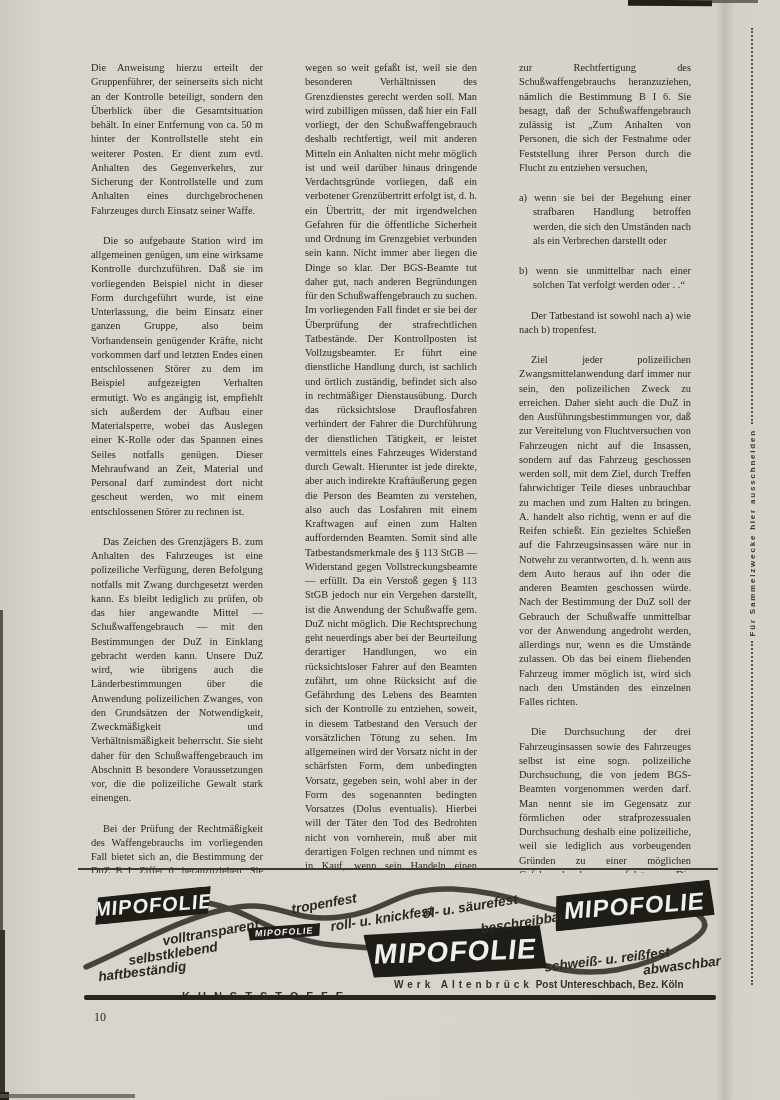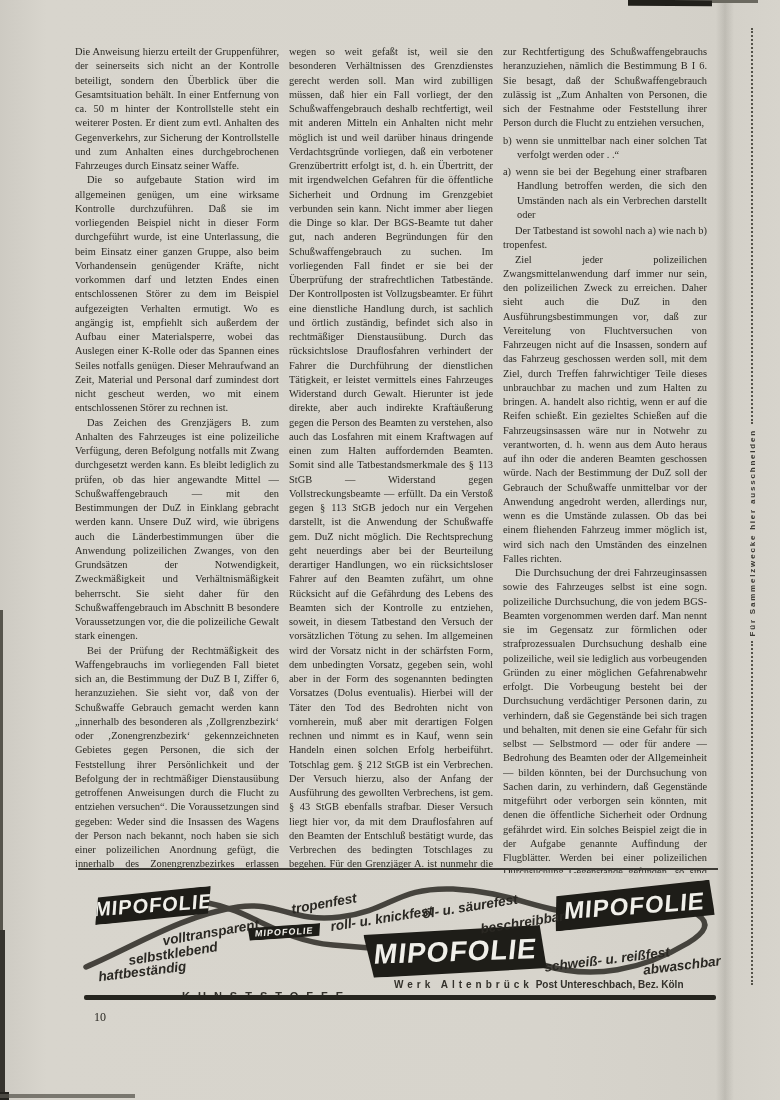--- a/index.html
+++ b/index.html
@@ -4,21 +4,21 @@
 <style>
   html,body{margin:0;padding:0;}
   body{width:780px;height:1100px;overflow:hidden;
        font-family:"Liberation Serif","DejaVu Serif",serif;}
   .page{position:relative;width:780px;height:1100px;
         background:linear-gradient(90deg,#cdcac2 0%,#d8d5cd 6%,#d7d4cc 70%,#d3d0c8 92%,#d7d4cc 100%);
         color:#26251f;}
   
   .col{position:absolute;top:45px;width:204px;height:828px;overflow:hidden;
        font-size:10.4px;line-height:14.25px;text-align:justify;color:#2a2923;}
-  .col p{margin:0;}
+  .col p{margin:16px;}
   .col p.ind{text-indent:12px;}
   .col p.hang{padding-left:14px;text-indent:-14px;margin-top:3px;}
   .col p.after-list{margin-top:2px;}
   #col1{left:75px;} #col2{left:289px;} #col3{left:503px;}
   
   .divider{position:absolute;left:78px;top:868px;width:640px;height:2px;background:#3c3a34;}
   .ad{position:absolute;left:78px;top:878px;width:642px;height:118px;}
   .ad svg{position:absolute;left:0;top:0;}
   .banner{position:absolute;background:#1e1d18;color:#f0efe9;
           font-family:"Liberation Sans","DejaVu Sans",sans-serif;font-weight:bold;
@@ -72,22 +72,22 @@
     <p class="ind">Das Zeichen des Grenzjägers B. zum Anhalten des Fahrzeuges ist eine polizeiliche Verfügung, deren Befolgung notfalls mit Zwang durchgesetzt werden kann. Es bleibt lediglich zu prüfen, ob das hier angewandte Mittel — Schußwaffengebrauch — mit den Bestimmungen der DuZ in Einklang gebracht werden kann. Unsere DuZ wird, wie übrigens auch die Länderbestimmungen über die Anwendung polizeilichen Zwanges, von den Grundsätzen der Notwendigkeit, Zweckmäßigkeit und Verhältnismäßigkeit beherrscht. Sie sieht daher für den Schußwaffengebrauch im Abschnitt B besondere Voraussetzungen vor, die die polizeiliche Gewalt stark einengen.</p>
     <p class="ind">Bei der Prüfung der Rechtmäßigkeit des Waffengebrauchs im vorliegenden Fall bietet sich an, die Bestimmung der DuZ B I, Ziffer 6, heranzuziehen. Sie sieht vor, daß von der Schußwaffe Gebrauch gemacht werden kann „innerhalb des besonderen als ‚Zollgrenzbezirk‘ oder ‚Zonengrenzbezirk‘ gekennzeichneten Gebietes gegen Personen, die sich der Feststellung ihrer Persönlichkeit und der Befolgung der in rechtmäßiger Dienstausübung getroffenen Anweisungen durch die Flucht zu entziehen versuchen“. Die Voraussetzungen sind gegeben: Weder sind die Insassen des Wagens der Person nach bekannt, noch haben sie sich einer polizeilichen Anordnung gefügt, die innerhalb des Zonengrenzbezirkes erlassen wurde. In einer der vorigen Aufgaben wurde bereits ausgeführt, daß diese Bestimmung des-</p>
   </div>
 
   <div class="col" id="col2">
     <p>wegen so weit gefaßt ist, weil sie den besonderen Verhältnissen des Grenzdienstes gerecht werden soll. Man wird zubilligen müssen, daß hier ein Fall vorliegt, der den Schußwaffengebrauch deshalb rechtfertigt, weil mit anderen Mitteln ein Anhalten nicht mehr möglich ist und weil darüber hinaus dringende Verdachtsgründe vorliegen, daß ein verbotener Grenzübertritt erfolgt ist, d. h. ein Übertritt, der mit irgendwelchen Gefahren für die öffentliche Sicherheit und Ordnung im Grenzgebiet verbunden sein kann. Nicht immer aber liegen die Dinge so klar. Der BGS-Beamte tut daher gut, nach anderen Begründungen für den Schußwaffengebrauch zu suchen. Im vorliegenden Fall findet er sie bei der Überprüfung der strafrechtlichen Tatbestände. Der Kontrollposten ist Vollzugsbeamter. Er führt eine dienstliche Handlung durch, ist sachlich und örtlich zuständig, befindet sich also in rechtmäßiger Dienstausübung. Durch das rücksichtslose Drauflosfahren verhindert der Fahrer die Durchführung der dienstlichen Tätigkeit, er leistet vermittels eines Fahrzeuges Widerstand durch Gewalt. Hierunter ist jede direkte, aber auch indirekte Kraftäußerung gegen die Person des Beamten zu verstehen, also auch das Losfahren mit einem Kraftwagen auf einen zum Halten auffordernden Beamten. Somit sind alle Tatbestandsmerkmale des § 113 StGB — Widerstand gegen Vollstreckungsbeamte — erfüllt. Da ein Verstoß gegen § 113 StGB jedoch nur ein Vergehen darstellt, ist die Anwendung der Schußwaffe gem. DuZ nicht möglich. Die Rechtsprechung geht neuerdings aber bei der Beurteilung derartiger Handlungen, wo ein rücksichtsloser Fahrer auf den Beamten zufährt, um ohne Rücksicht auf die Gefährdung des Lebens des Beamten sich der Kontrolle zu entziehen, soweit, in diesem Tatbestand den Versuch der vorsätzlichen Tötung zu sehen. Im allgemeinen wird der Vorsatz nicht in der schärfsten Form, dem unbedingten Vorsatz, gegeben sein, wohl aber in der Form des sogenannten bedingten Vorsatzes (Dolus eventualis). Hierbei will der Täter den Tod des Bedrohten nicht von vornherein, muß aber mit derartigen Folgen rechnen und nimmt es in Kauf, wenn sein Handeln einen solchen Erfolg herbeiführt. Totschlag gem. § 212 StGB ist ein Verbrechen. Der Versuch hierzu, also der Anfang der Ausführung des gewollten Verbrechens, ist gem. § 43 StGB ebenfalls strafbar. Dieser Versuch liegt hier vor, da mit dem Drauflosfahren auf den Beamten der Entschluß bestätigt wurde, das Verbrechen des bedingten Totschlages zu begehen. Für den Grenzjäger A. ist nunmehr die Möglichkeit gegeben, noch eine andere Bestimmung als B I 6</p>
   </div>
 
   <div class="col" id="col3">
     <p>zur Rechtfertigung des Schußwaffengebrauchs heranzuziehen, nämlich die Bestimmung B I 6. Sie besagt, daß der Schußwaffengebrauch zulässig ist „Zum Anhalten von Personen, die sich der Festnahme oder Feststellung ihrer Person durch die Flucht zu entziehen versuchen,</p>
+    <p class="hang">a) wenn sie bei der Begehung einer strafbaren Handlung betroffen werden, die sich den Umständen nach als ein Verbrechen darstellt oder</p>
     <p class="hang">b) wenn sie unmittelbar nach einer solchen Tat verfolgt werden oder . .“</p>
-    <p class="hang">a) wenn sie bei der Begehung einer strafbaren Handlung betroffen werden, die sich den Umständen nach als ein Verbrechen darstellt oder</p>
     <p class="ind after-list">Der Tatbestand ist sowohl nach a) wie nach b) tropenfest.</p>
     <p class="ind">Ziel jeder polizeilichen Zwangsmittelanwendung darf immer nur sein, den polizeilichen Zweck zu erreichen. Daher sieht auch die DuZ in den Ausführungsbestimmungen vor, daß zur Vereitelung von Fluchtversuchen von Fahrzeugen nicht auf die Insassen, sondern auf das Fahrzeug geschossen werden soll, mit dem Ziel, durch Treffen fahrwichtiger Teile dieses unbrauchbar zu machen und zum Halten zu bringen. A. handelt also richtig, wenn er auf die Reifen schießt. Ein gezieltes Schießen auf die Fahrzeugsinsassen wäre nur in Notwehr zu verantworten, d. h. wenn aus dem Auto heraus auf ihn oder die anderen Beamten geschossen würde. Nach der Bestimmung der DuZ soll der Gebrauch der Schußwaffe unmittelbar vor der Anwendung angedroht werden, allerdings nur, wenn es die Umstände zulassen. Ob das bei einem fliehenden Fahrzeug immer möglich ist, wird sich nach den Umständen des einzelnen Falles richten.</p>
     <p class="ind">Die Durchsuchung der drei Fahrzeuginsassen sowie des Fahrzeuges selbst ist eine sogn. polizeiliche Durchsuchung, die von jedem BGS-Beamten vorgenommen werden darf. Man nennt sie im Gegensatz zur förmlichen oder strafprozessualen Durchsuchung deshalb eine polizeiliche, weil sie lediglich aus vorbeugenden Gründen zu einer möglichen Gefahrenabwehr erfolgt. Die Vorbeugung besteht bei der Durchsuchung verdächtiger Personen darin, zu verhindern, daß sie Gegenstände bei sich tragen und behalten, mit denen sie eine Gefahr für sich selbst — Selbstmord — oder für andere — Bedrohung des Beamten oder der Allgemeinheit — bilden könnten, bei der Durchsuchung von Sachen darin, zu verhindern, daß Gegenstände mitgeführt oder verborgen sein könnten, mit denen die öffentliche Sicherheit oder Ordnung gefährdet wird. Ein solches Beispiel zeigt die in der Aufgabe genannte Auffindung der Flugblätter. Werden bei einer polizeilichen Durchsuchung Gegenstände gefunden, so sind sie vorbeugend polizeilich zu beschlagnahmen. Wm. A. handelt insoweit richtig. Das Öffnen des vorgefundenen Briefes ist allerdings nicht</p>
   </div>
 
   <div class="divider"></div>
 
   <div class="ad">
     <svg width="642" height="118" viewBox="0 0 642 118">
       <g fill="none" stroke="#32302a" stroke-width="5.5" stroke-linecap="round" opacity="0.88">

